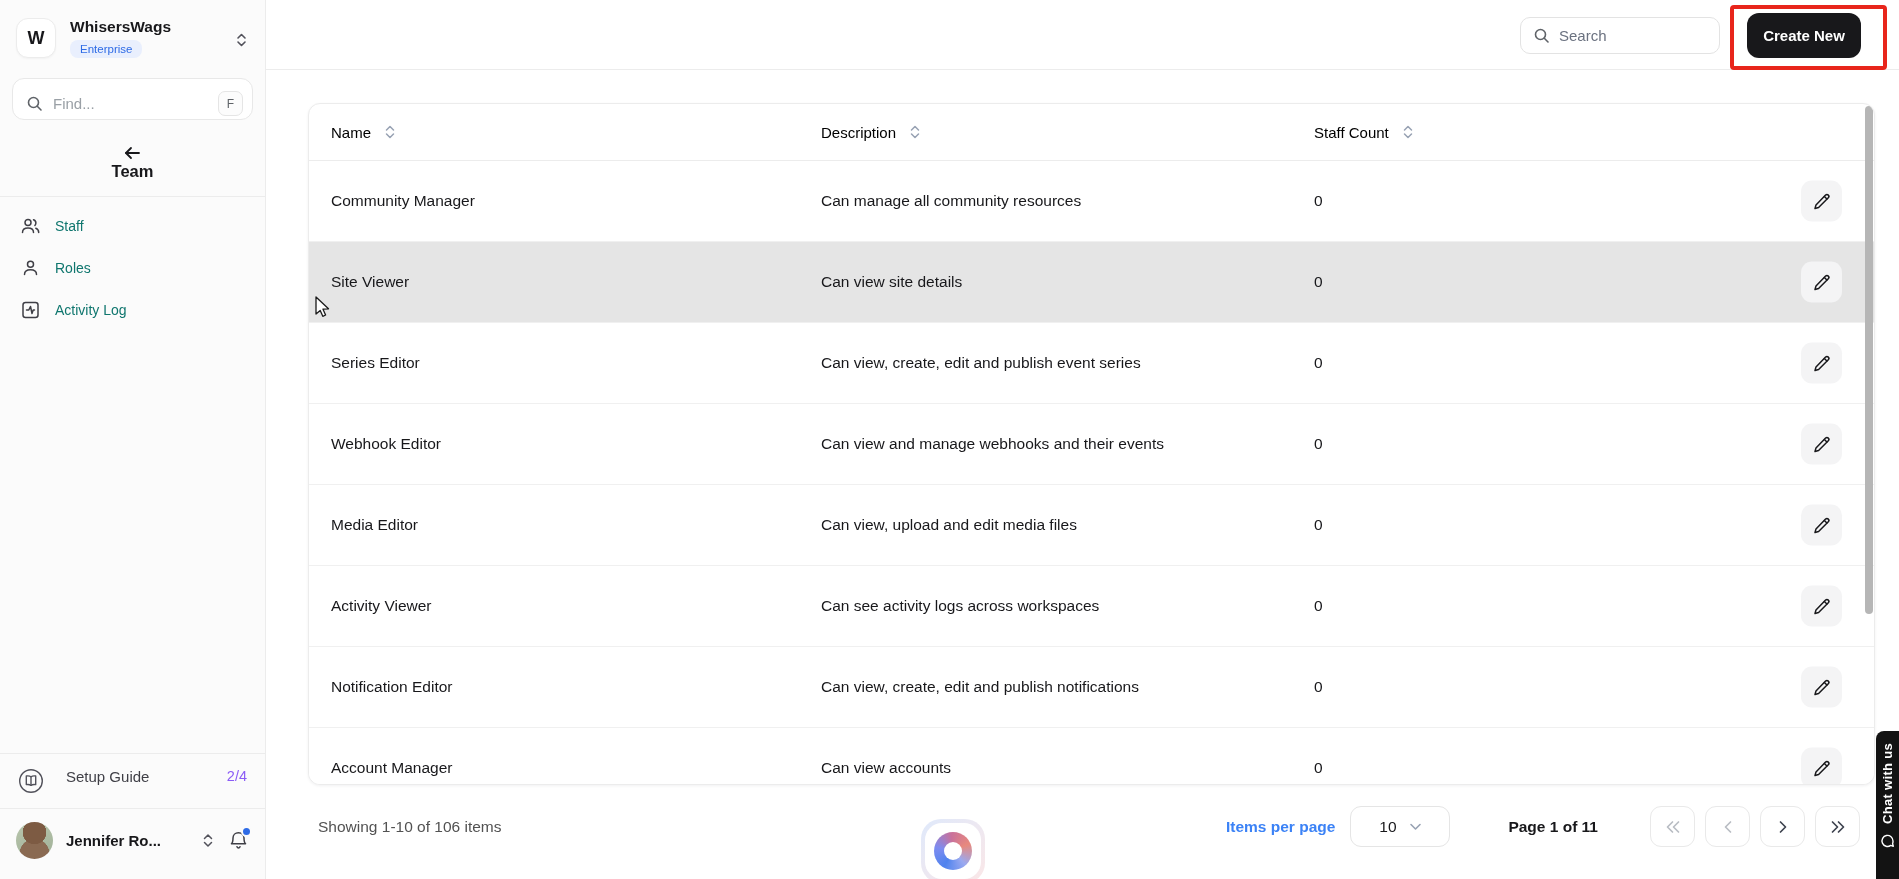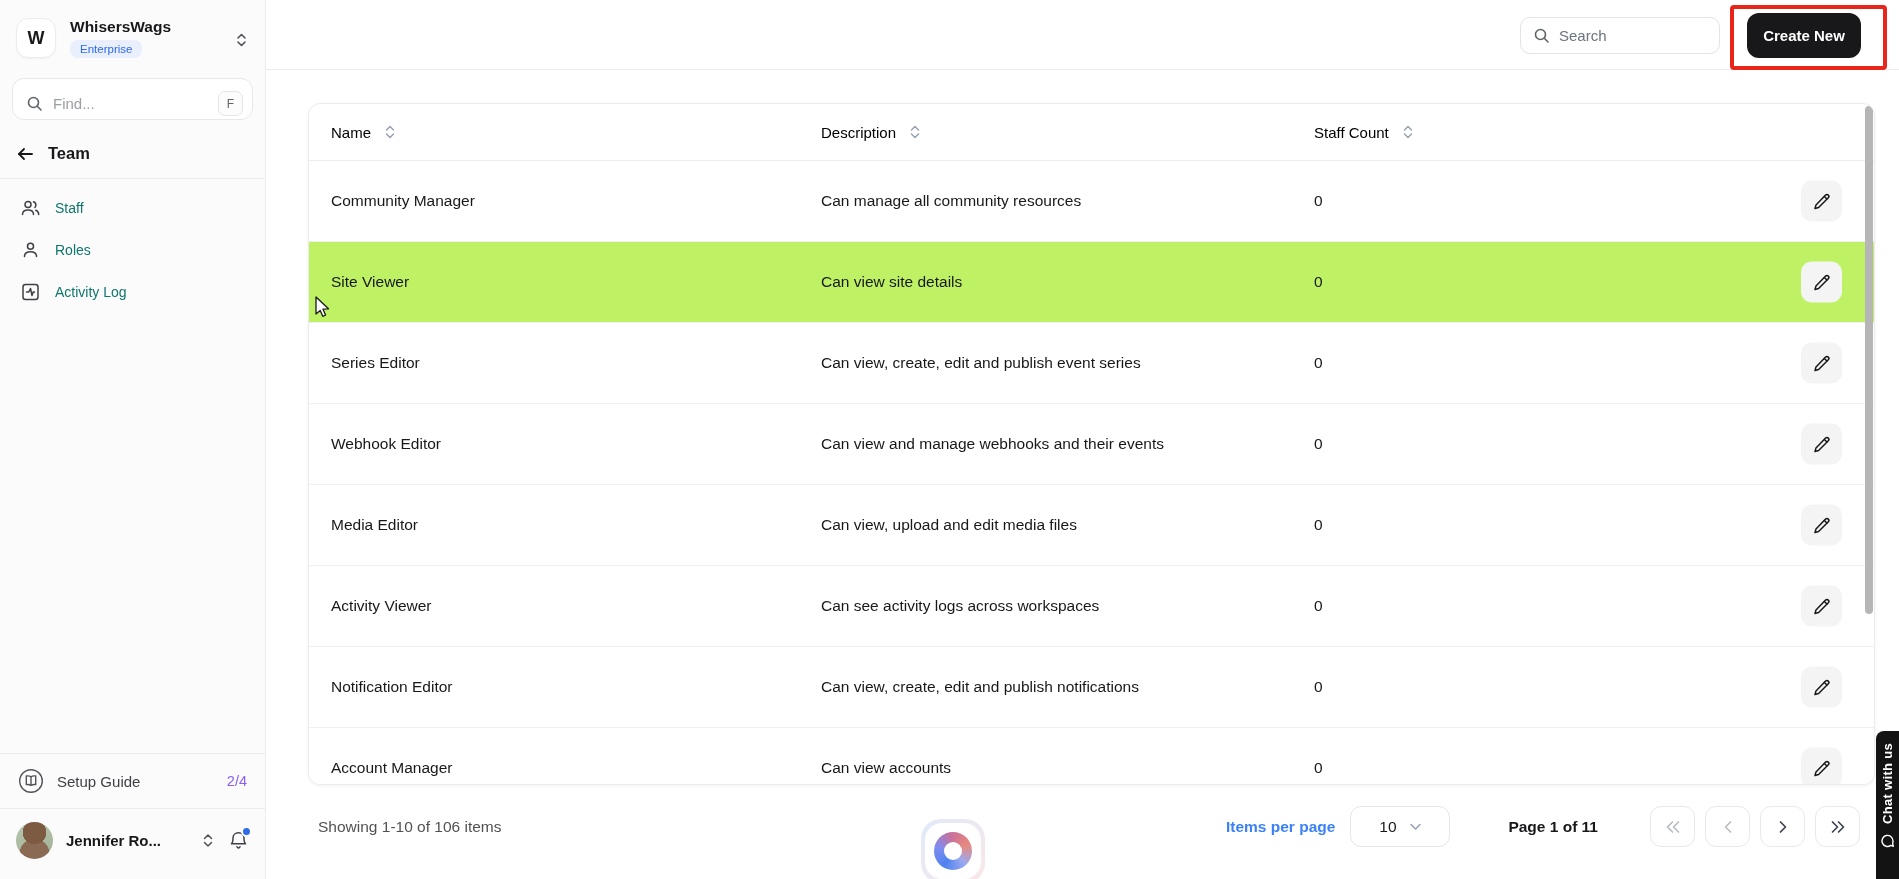--- a/index.html
+++ b/index.html
@@ -15,29 +15,29 @@
                box-shadow:0 1px 2px rgba(0,0,0,.04); }
   .ws-name { font-size:15.5px; font-weight:700; line-height:1.1; }
   .ws-badge { display:inline-block; margin-top:5px; padding:3px 10px; border-radius:8px;
               background:#e9effd; color:#2e6be6; font-size:11.5px; font-weight:500; }
   .ws-chevron { position:absolute; right:16px; top:32px; color:#52525b; }
   .find-box { margin:10px 12px 0 12px; height:42px; background:#fff; border:1px solid #e8e8e8;
               border-radius:12px; display:flex; align-items:center; gap:10px; padding:9px 9px 0 13px; }
   .find-placeholder { flex:1; color:#9aa0a6; font-size:15px; }
   .kbd { width:25px; height:25px; border:1px solid #e5e5e5; border-radius:7px; background:#fcfcfc;
          display:flex; align-items:center; justify-content:center; font-size:12px; color:#5f6368; }
-  .team-row { margin-top:24px; padding:0 16px; display:flex; align-items:center; gap:13px; }
+  .team-row { margin-top:24px; padding:0 16px; display:flex; align-items:center; gap:0;flex-direction:column; }
   .team-label { font-size:16.5px; font-weight:600; }
   .divider { border-top:1px solid #ececec; }
   .sb-divider { margin-top:15px; }
   .nav { padding:10px 10px; display:flex; flex-direction:column; gap:4px; }
   .nav-item { display:flex; align-items:center; gap:14px; padding:9px 10px; border-radius:8px; cursor:pointer; }
   .nav-item .label { font-size:14px; color:#0f766e; }
   .spacer { flex:1; }
-  .setup-row { display:flex; align-items:center; gap:13px; padding:14px 18px; }
+  .setup-row { display:flex; align-items:flex-start; gap:22px; padding:14px 18px; }
   .setup-label { flex:1; font-size:15px; color:#3f3f46; }
   .setup-progress { font-size:14.5px; color:#8b5cf6; }
   .user-row { position:relative; display:flex; align-items:center; gap:13px; padding:13px 16px 20px 16px; }
   .user-avatar { width:37px; height:37px; border-radius:50%;
       background: radial-gradient(circle at 50% 28%, #7d5b43 0 36%, transparent 37%),
                   radial-gradient(circle at 50% 85%, #8a6a52 0 40%, transparent 41%),
                   linear-gradient(160deg,#b9c6ad,#9fb097); }
   .user-name { flex:1; font-size:15px; font-weight:600; }
   .bell-wrap { position:relative; }
   .bell-dot { position:absolute; right:-3px; top:-4px; width:11px; height:11px; border-radius:50%;
@@ -59,21 +59,21 @@
   .card { position:absolute; left:308px; top:103px; width:1567px; height:682px; background:#fff;
           border:1px solid #ececec; border-radius:12px; box-shadow:0 1px 3px rgba(16,24,40,.06);
           overflow:hidden; }
   .thead { position:relative; height:57px; border-bottom:1px solid #ececec; }
   .hcell { position:absolute; top:0; bottom:0; display:flex; align-items:center; gap:13px;
            color:#000000; font-size:15px; font-weight:500; cursor:pointer; }
   .hc-name  { left:22px; }
   .hc-desc  { left:512px; }
   .hc-count { left:1005px; }
   .tbody .trow { position:relative; height:81px; border-bottom:1px solid #f0f0f0; background:#fff; }
-  .tbody .trow.hovered { background:#bef264; }
+  .tbody .trow.hovered { background:#e5e5e5; }
   .cell { position:absolute; top:0; bottom:0; display:flex; align-items:center; font-size:15.5px; color:#18181b; }
   .c-name  { left:22px; }
   .c-desc  { left:512px; }
   .c-count { left:1005px; }
   .edit-btn { position:absolute; right:32px; top:50%; transform:translateY(-50%); width:41px; height:41px;
               border:none; border-radius:11px; background:#f4f4f5; display:flex; align-items:center;
               justify-content:center; cursor:pointer; }
   .scroll-thumb { position:absolute; right:1px; top:2px; width:8px; height:508px; border-radius:4px;
                   background:#b6b6b6; }
 

